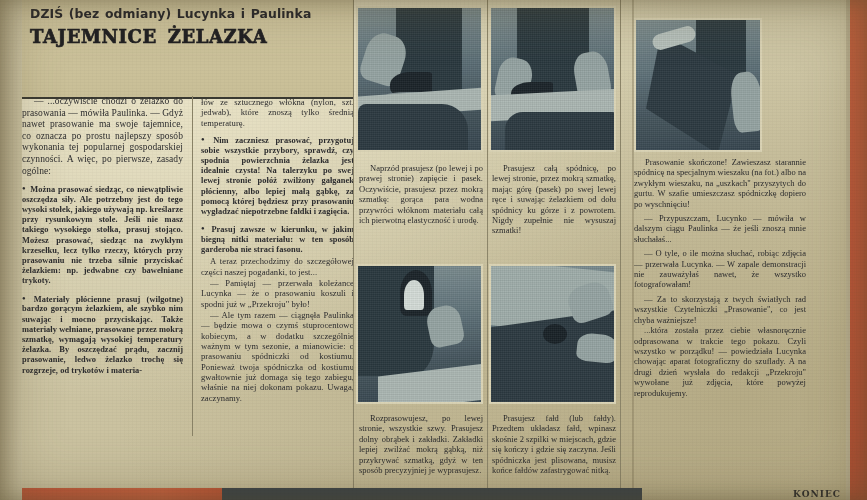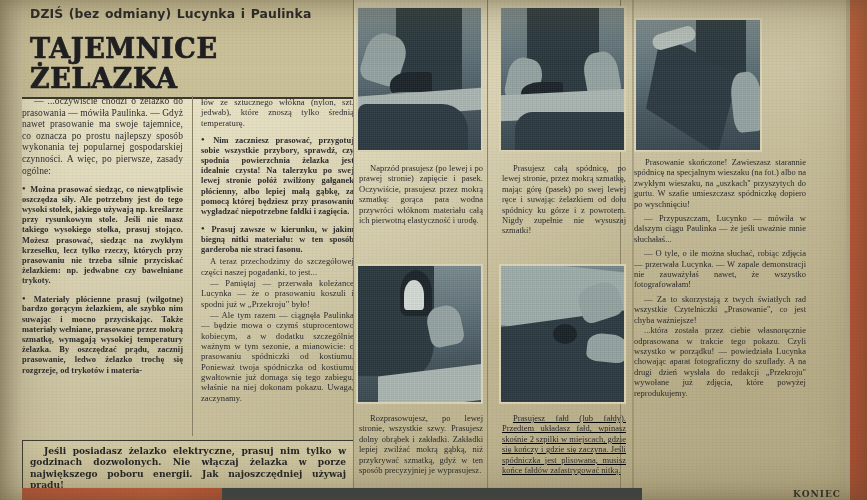--- a/index.html
+++ b/index.html
@@ -65,24 +65,24 @@
   .kicker {
     font-family: "DejaVu Sans", "Liberation Sans", sans-serif;
     font-weight: bold;
     font-size: 12.4px;
     line-height: 17px;
     color: #26262a;
     letter-spacing: .1px;
     word-spacing: 1.2px;
   }
   .bigtitle {
-    margin-top: 12px;
+    margin-top: 0;
     font-family: "DejaVu Serif", "Liberation Serif", serif;
     font-weight: bold;
-    font-size: 27px;
+    font-size: 18px;
     line-height: 30px;
     letter-spacing: .6px;
     color: #1f1f22;
     -webkit-text-stroke: 0.7px #1f1f22;
     word-spacing: 4px;
   }
 
   .body-cols {
     position: absolute;
     left: 0;
@@ -162,21 +162,21 @@
     width: 494px;
     height: 500px;
   }
   .pcol {
     position: absolute;
     top: 0;
     width: 131px;
     height: 500px;
   }
   .pcol.c1 { left: 0px; }
-  .pcol.c2 { left: 143px; padding-left: 11px; }
+  .pcol.c2 { left: 133px; padding-left: 11px; }
   .pcol.c3 { left: 274px; width: 192px; }
 
   .rule-v {
     position: absolute;
     top: 0;
     width: 1px;
     height: 500px;
     background: #8d866a;
   }
 
@@ -320,23 +320,20 @@
       <div class="bcol second">
         <p class="plain" style="text-indent:0">łów ze sztucznego włókna (nylon, szt. jedwab), które znoszą tylko średnią temperaturę.</p>
         <p class="bullet">Nim zaczniesz prasować, przygotuj sobie wszystkie przybory, sprawdź, czy spodnia powierzchnia żelazka jest idealnie czysta! Na talerzyku po swej lewej stronie połóż zwilżony gałganek płócienny, albo lepiej małą gąbkę, za pomocą której będziesz przy prasowaniu wygładzać niepotrzebne fałdki i zagięcia.</p>
         <p class="bullet">Prasuj zawsze w kierunku, w jakim biegną nitki materiału: w ten sposób garderoba nie straci fasonu.</p>
         <p class="plain">A teraz przechodzimy do szczegółowej części naszej pogadanki, to jest...</p>
         <p class="dash">— Pamiętaj — przerwała koleżance Lucynka — że o prasowaniu koszuli i spodni już w „Przekroju" było!</p>
         <p class="dash">— Ale tym razem — ciągnęła Paulinka — będzie mowa o czymś stuprocentowo kobiecym, a w dodatku szczególnie ważnym w tym sezonie, a mianowicie: o prasowaniu spódniczki od kostiumu. Ponieważ twoja spódniczka od kostiumu gwałtownie już domaga się tego zabiegu, właśnie na niej dokonam pokazu. Uwaga, zaczynamy.</p>
       </div>
     </div>
 
-    <div class="notice">
-      <p>Jeśli posiadasz żelazko elektryczne, prasuj nim tylko w godzinach dozwolonych. Nie włączaj żelazka w porze największego poboru energii. Jak najoszczędniej używaj prądu!</p>
-    </div>
   </div>
 
   <div class="photo-area">
 
     <div class="rule-v" style="left:-3px"></div>
     <div class="rule-v" style="left:131px"></div>
     <div class="rule-v" style="left:264px"></div>
 
     <div class="pcol c1">
       <div class="photo" style="left:0;top:6px;width:127px;height:146px;position:absolute">
@@ -383,38 +380,38 @@
       </div>
       <div class="photo" style="left:0;top:264px;width:127px;height:140px;position:absolute">
         <div class="ph-inner"></div>
         <div class="sh board" style="left:0;top:0;width:127px;height:66px;background:#9fada9;transform:skewY(6deg)"></div>
         <div class="sh skirt-dark" style="left:0;top:44px;width:127px;height:96px;clip-path:polygon(0 18%,100% 0,100% 100%,0 100%)"></div>
         <div class="sh" style="left:52px;top:58px;width:24px;height:20px;background:#1b2429;border-radius:50%"></div>
         <div class="sh arm" style="left:78px;top:18px;width:42px;height:36px;transform:rotate(-18deg)"></div>
         <div class="sh arm" style="left:86px;top:68px;width:40px;height:28px;transform:rotate(6deg)"></div>
         <div class="noise"></div>
       </div>
-      <div style="position:absolute;top:408px;left:0;width:131px;text-decoration:underline;">
+      <div style="position:absolute;top:408px;left:0;width:131px;">
         <p class="cap">Prasujesz fałd (lub fałdy). Przedtem układasz fałd, wpinasz skośnie 2 szpilki w miejscach, gdzie się kończy i gdzie się zaczyna. Jeśli spódniczka jest plisowana, musisz końce fałdów zafastrygować nitką.</p>
       </div>
     </div>
 
     <div class="pcol c3">
       <div class="photo" style="left:4px;top:18px;width:128px;height:134px;position:absolute">
         <div class="ph-inner"></div>
         <div class="sh torso" style="left:60px;top:0;width:50px;height:70px;"></div>
         <div class="sh skirt-dark" style="left:10px;top:14px;width:92px;height:120px;clip-path:polygon(16% 0,100% 34%,78% 100%,0 62%)"></div>
         <div class="sh" style="left:16px;top:10px;width:44px;height:16px;background:#b7c2bd;border-radius:8px;transform:rotate(-16deg)"></div>
         <div class="sh arm" style="left:96px;top:52px;width:30px;height:60px;transform:rotate(-6deg)"></div>
         <div class="noise"></div>
       </div>
 
       <div class="rtext" style="position:absolute;left:0;top:152px;width:172px;">
         <p class="first">Prasowanie skończone! Zawieszasz starannie spódnicę na specjalnym wieszaku (na fot.) albo na zwykłym wieszaku, na „uszkach" przyszytych do gurtu. W szafie umieszczasz spódniczkę dopiero po wyschnięciu!</p>
-        <p class="dash">— Przypuszczam, Lucynko — mówiła w dalszym ciągu Paulinka — że jeśli uważnie mnie słuchałaś...</p>
+        <p class="dash">— Przypuszczam, Lucynko — mówiła w dalszym ciągu Paulinka — że jeśli znoszą mnie słuchałaś...</p>
         <p class="dash">— O tyle, o ile można słuchać, robiąc zdjęcia — przerwała Lucynka. — W zapale demonstracji nie zauważyłaś nawet, że wszystko fotografowałam!</p>
         <p class="dash">— Za to skorzystają z twych światłych rad wszystkie Czytelniczki „Prasowanie", co jest chyba ważniejsze!</p>
         <p class="cont">...która została przez ciebie własnoręcznie odprasowana w trakcie tego pokazu. Czyli wszystko w porządku! — powiedziała Lucynka chowając aparat fotograficzny do szuflady. A na drugi dzień wysłała do redakcji „Przekroju" wywołane już zdjęcia, które powyżej reprodukujemy.</p>
       </div>
     </div>
 
   </div>
 
   <div class="fold"></div>
 

